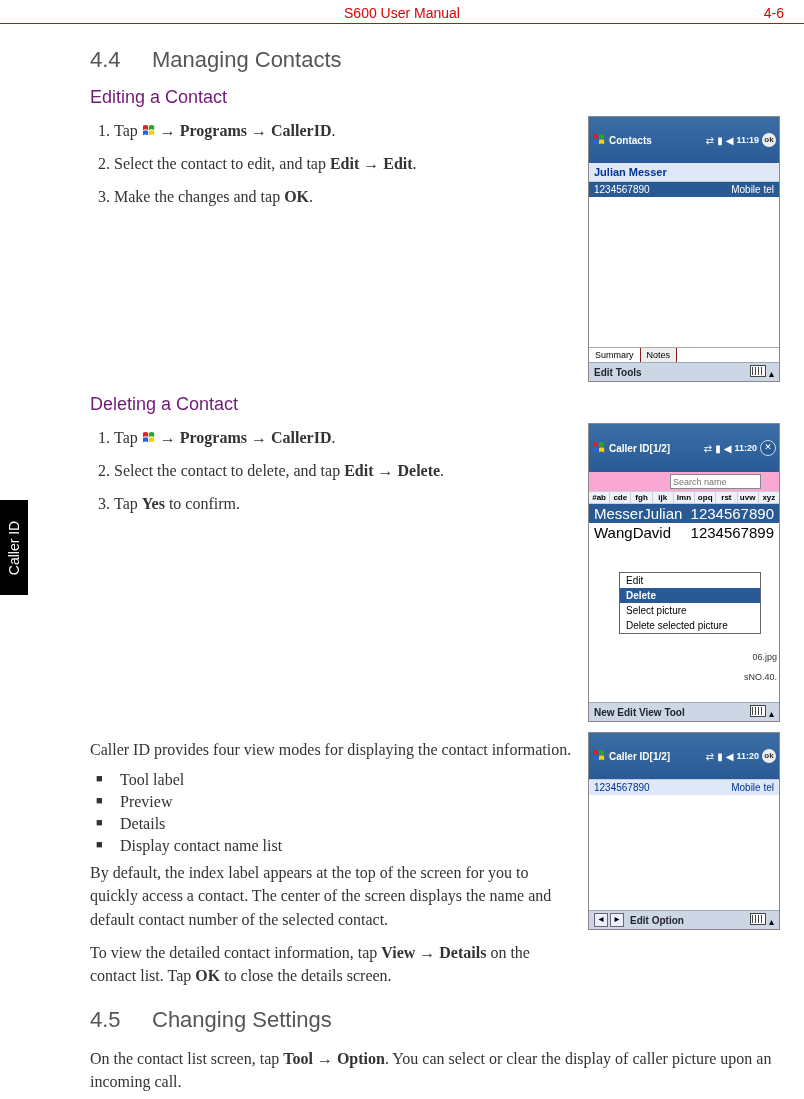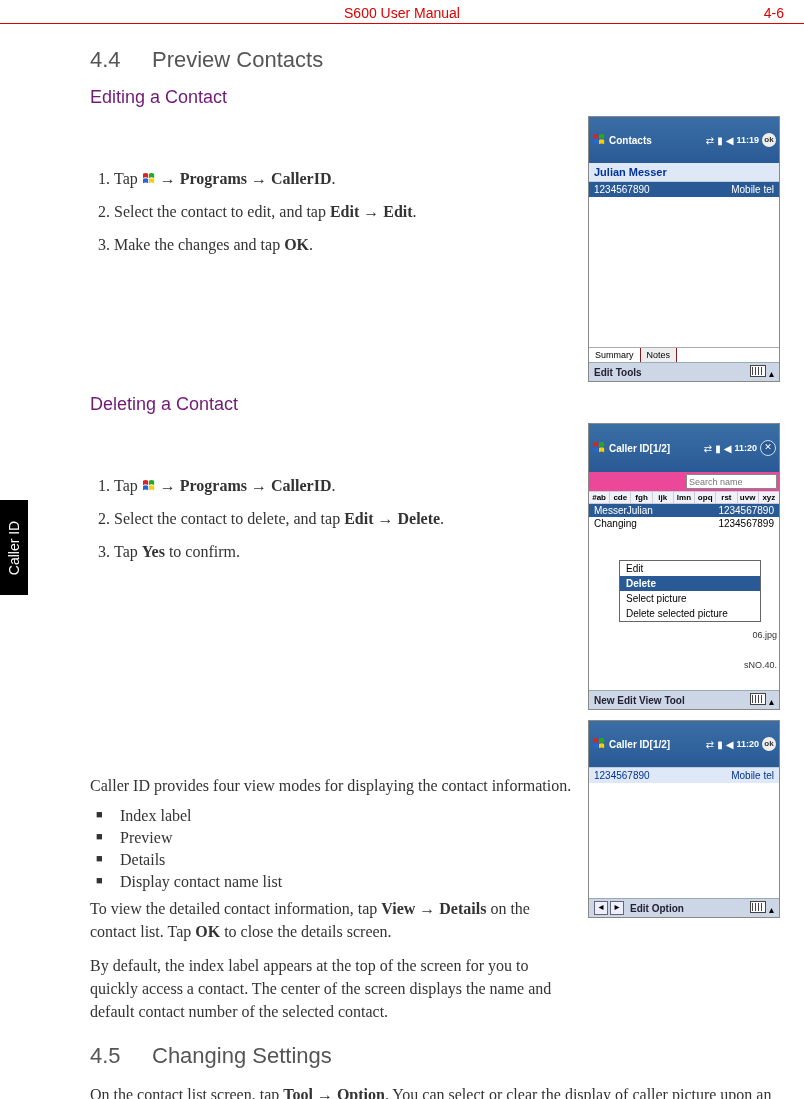--- a/index.html
+++ b/index.html
@@ -71,21 +71,20 @@
     margin: 12px 0 8px 0;
   }
   .row {
     display: flex;
     align-items: flex-start;
     gap: 16px;
     margin-bottom: 10px;
   }
   .textcol {
     flex: 1;
-    margin-top: 48px;
   }
   ol.steps {
     margin: 0;
     padding-left: 24px;
   }
   ol.steps li {
     margin: 3px 0 10px 0;
     line-height: 1.45;
   }
   ul.bullets {
@@ -228,22 +227,22 @@
   }
   .kb-icon::after{
     content:"";
     position:absolute; left:1px; top:1px; right:1px; bottom:1px;
     background: repeating-linear-gradient(90deg,#444 0 1px,transparent 1px 3px);
   }
   
   .search-row {
     display: flex;
     justify-content: flex-end;
-    padding: 2px 2px;
-    background: #ec4899;
+    padding: 2px 18px;
+    background: #f9a8d4;
   }
   .search-row input {
     font-size: 9px;
     width: 85px;
     height: 13px;
     border: 1px solid #888;
     padding: 0 2px;
   }
   .idx-row {
     display: flex;
@@ -257,21 +256,21 @@
     text-align: center;
     border-right: 1px solid #ccd;
     padding: 1px 0;
     font-weight: bold;
   }
   .idx-row span:last-child{border-right:none}
   .list-row {
     display: flex;
     justify-content: space-between;
     padding: 1px 5px;
-    font-size: 10px;
+    font-size: 15px;
   }
   .list-row.sel {
     background: #2a5a95;
     color: #fff;
   }
   .popup {
     position: relative;
     margin: 30px 0 0 30px;
     width: 140px;
     background: #fff;
@@ -341,21 +340,21 @@
   <span></span>
 </div>
 
 <div class="side-tab">
   <span>Caller ID</span>
 </div>
 
 <div class="content">
 
   <h2 class="section-title">
-    <span class="num">4.4</span><span>Preview Contacts</span>
+    <span class="num">4.4</span><span>Managing Contacts</span>
   </h2>
 
   <h3 class="subhead">Editing a Contact</h3>
   <div class="row">
     <div class="textcol">
       <ol class="steps">
         <li>
           <span>Tap </span><svg class="win-icon" viewBox="0 0 16 14">
                 <path fill="#d22" d="M1 1 Q4 -1 7 1 L7 6 Q4 4 1 6 Z"></path>
                 <path fill="#2a2" d="M8 1 Q11 -1 14 1 L14 6 Q11 4 8 6 Z"></path>
@@ -456,53 +455,53 @@
             <span>opq</span>
             <span>rst</span>
             <span>uvw</span>
             <span>xyz</span>
       </div>
       <div class="list-row sel">
         <span>MesserJulian</span>
             <span>1234567890</span>
       </div>
       <div class="list-row">
-        <span>Changing</span>
+        <span>WangDavid</span>
             <span>1234567899</span>
       </div>
       <div style="position:relative; height:130px;">
         <div class="popup">
           <div class="item">Edit</div>
           <div class="item sel">Delete</div>
           <div class="item">Select picture</div>
           <div class="item">Delete selected picture</div>
         </div>
-        <span class="side-label" style="top:70px">06.jpg</span>
+        <span class="side-label" style="top:80px">06.jpg</span>
         <span class="side-label" style="top:100px">sNO.40.</span>
       </div>
       <div class="bottom-bar">
         <span class="menus">New Edit View Tool</span>
         <span><span class="kb-icon"></span> <span>▴</span></span>
       </div>
     </div>
   </div>
 
   <div class="row">
     <div class="textcol">
       <p class="body">Caller ID provides four view modes for displaying the contact information.</p>
       <ul class="bullets">
-        <li>Index label</li>
+        <li>Tool label</li>
         <li>Preview</li>
         <li>Details</li>
         <li>Display contact name list</li>
       </ul>
+      <p class="body">By default, the index label appears at the top of the screen for you to quickly access a contact. The center of the screen displays the name and default contact number of the selected contact.</p>
       <p class="body">
         <span>To view the detailed contact information, tap </span><b>View</b><span> → </span><b>Details</b><span> on the contact list. Tap </span><b>OK</b><span> to close the details screen.</span>
       </p>
-      <p class="body">By default, the index label appears at the top of the screen for you to quickly access a contact. The center of the screen displays the name and default contact number of the selected contact.</p>
     </div>
 
     <div class="shot shot3">
       <div class="titlebar">
         <svg class="win-icon" viewBox="0 0 16 14">
               <path fill="#d22" d="M1 1 Q4 -1 7 1 L7 6 Q4 4 1 6 Z"></path>
               <path fill="#2a2" d="M8 1 Q11 -1 14 1 L14 6 Q11 4 8 6 Z"></path>
               <path fill="#26d" d="M1 7 Q4 5 7 7 L7 12 Q4 10 1 12 Z"></path>
               <path fill="#fc0" d="M8 7 Q11 5 14 7 L14 12 Q11 10 8 12 Z"></path>
             </svg>

